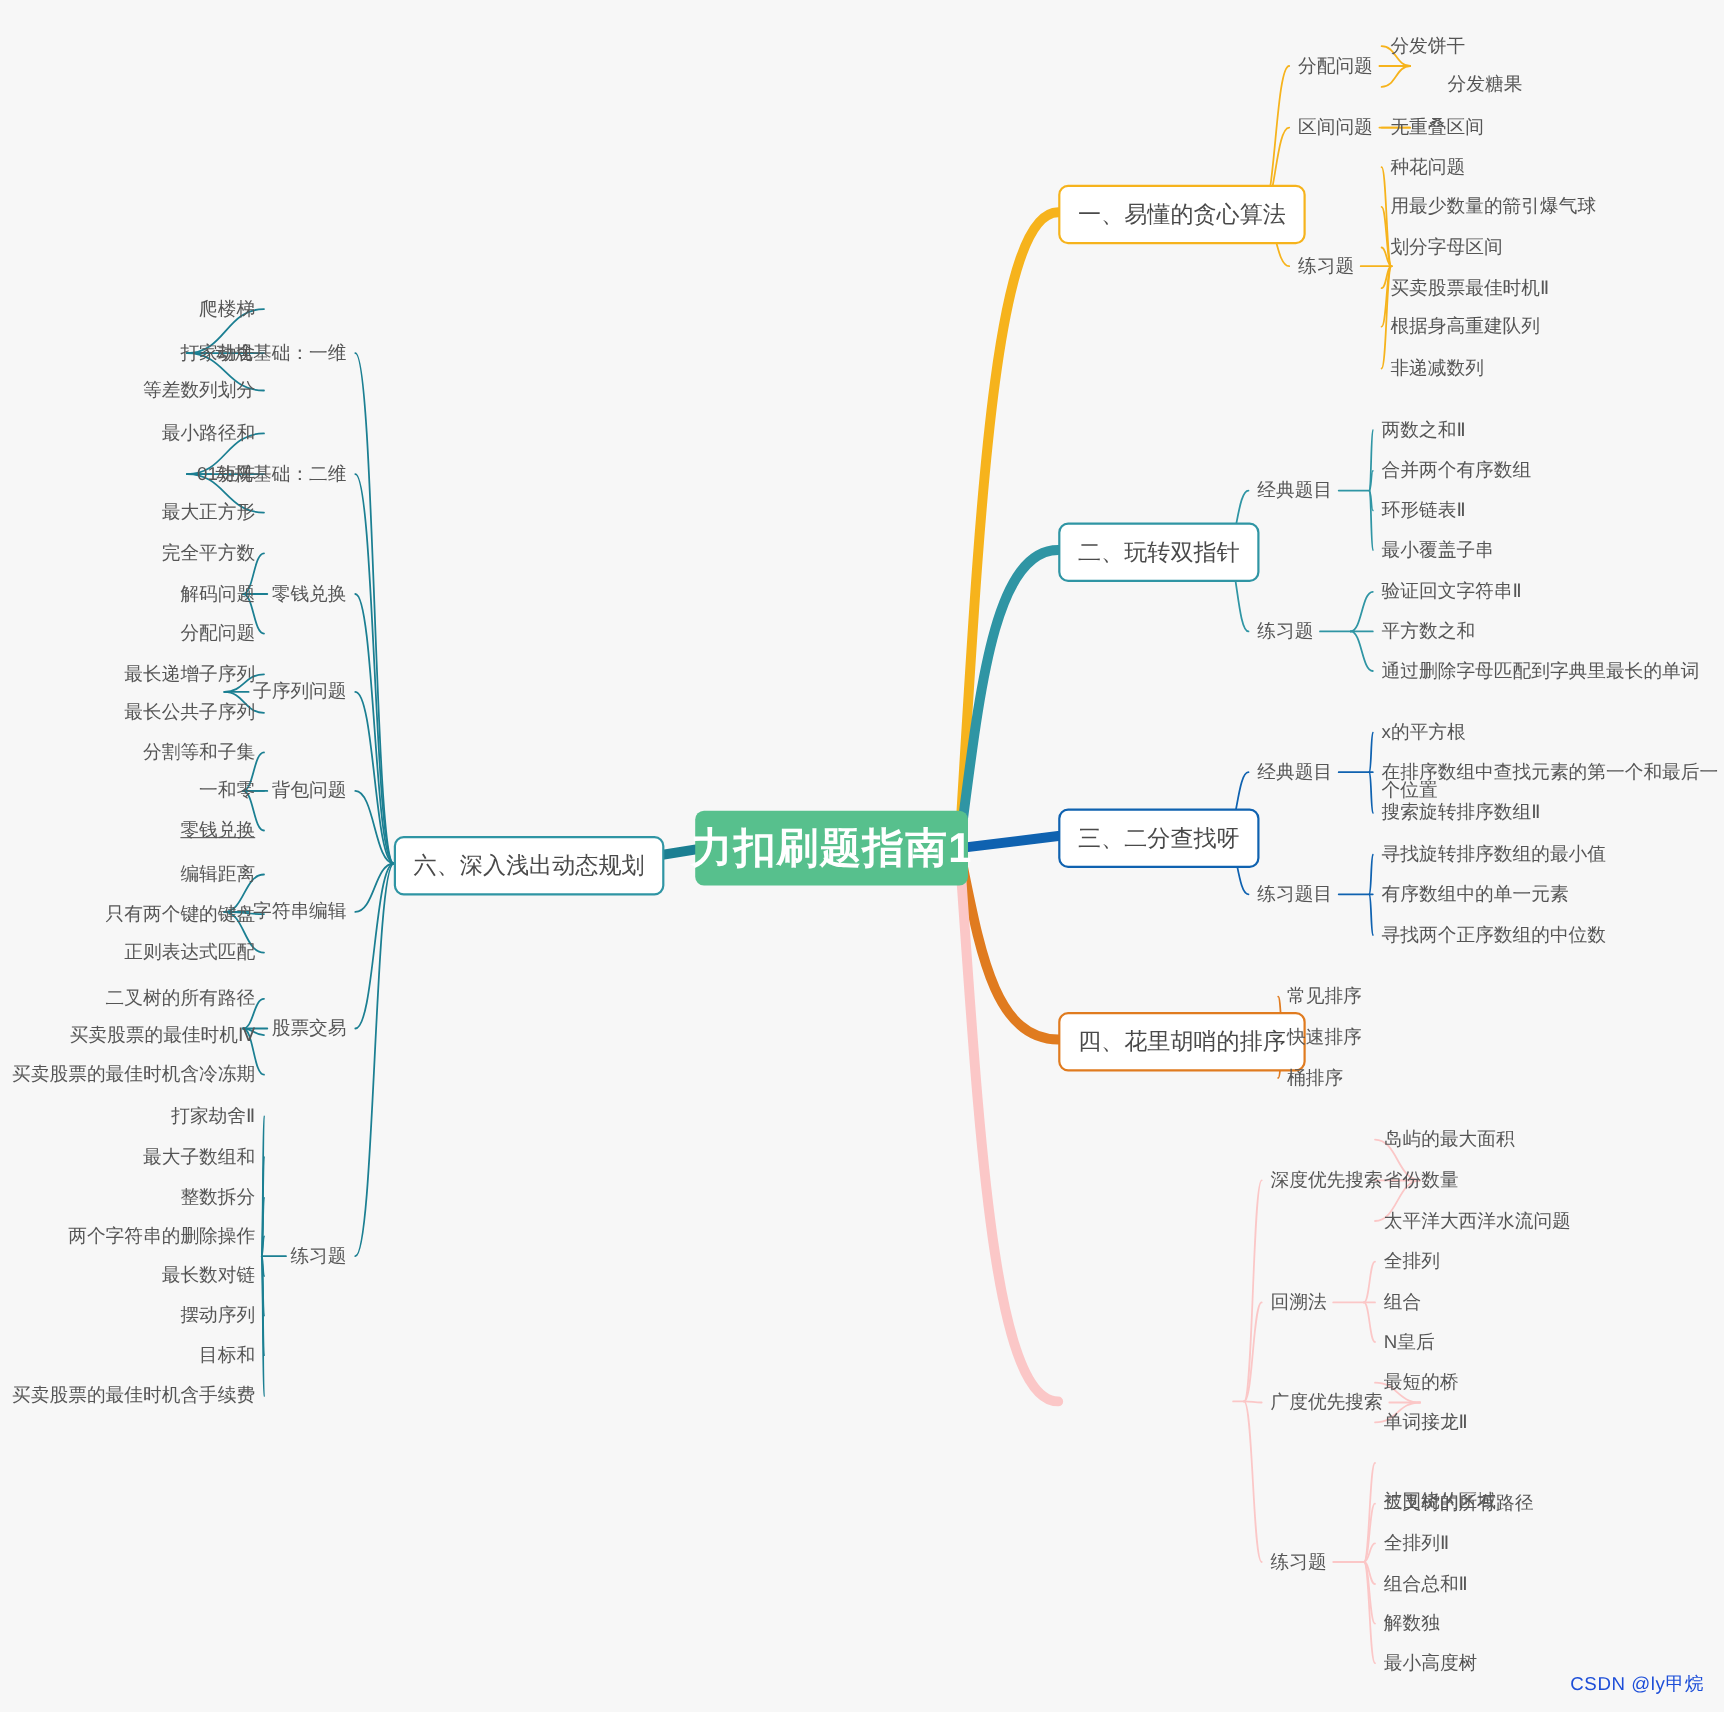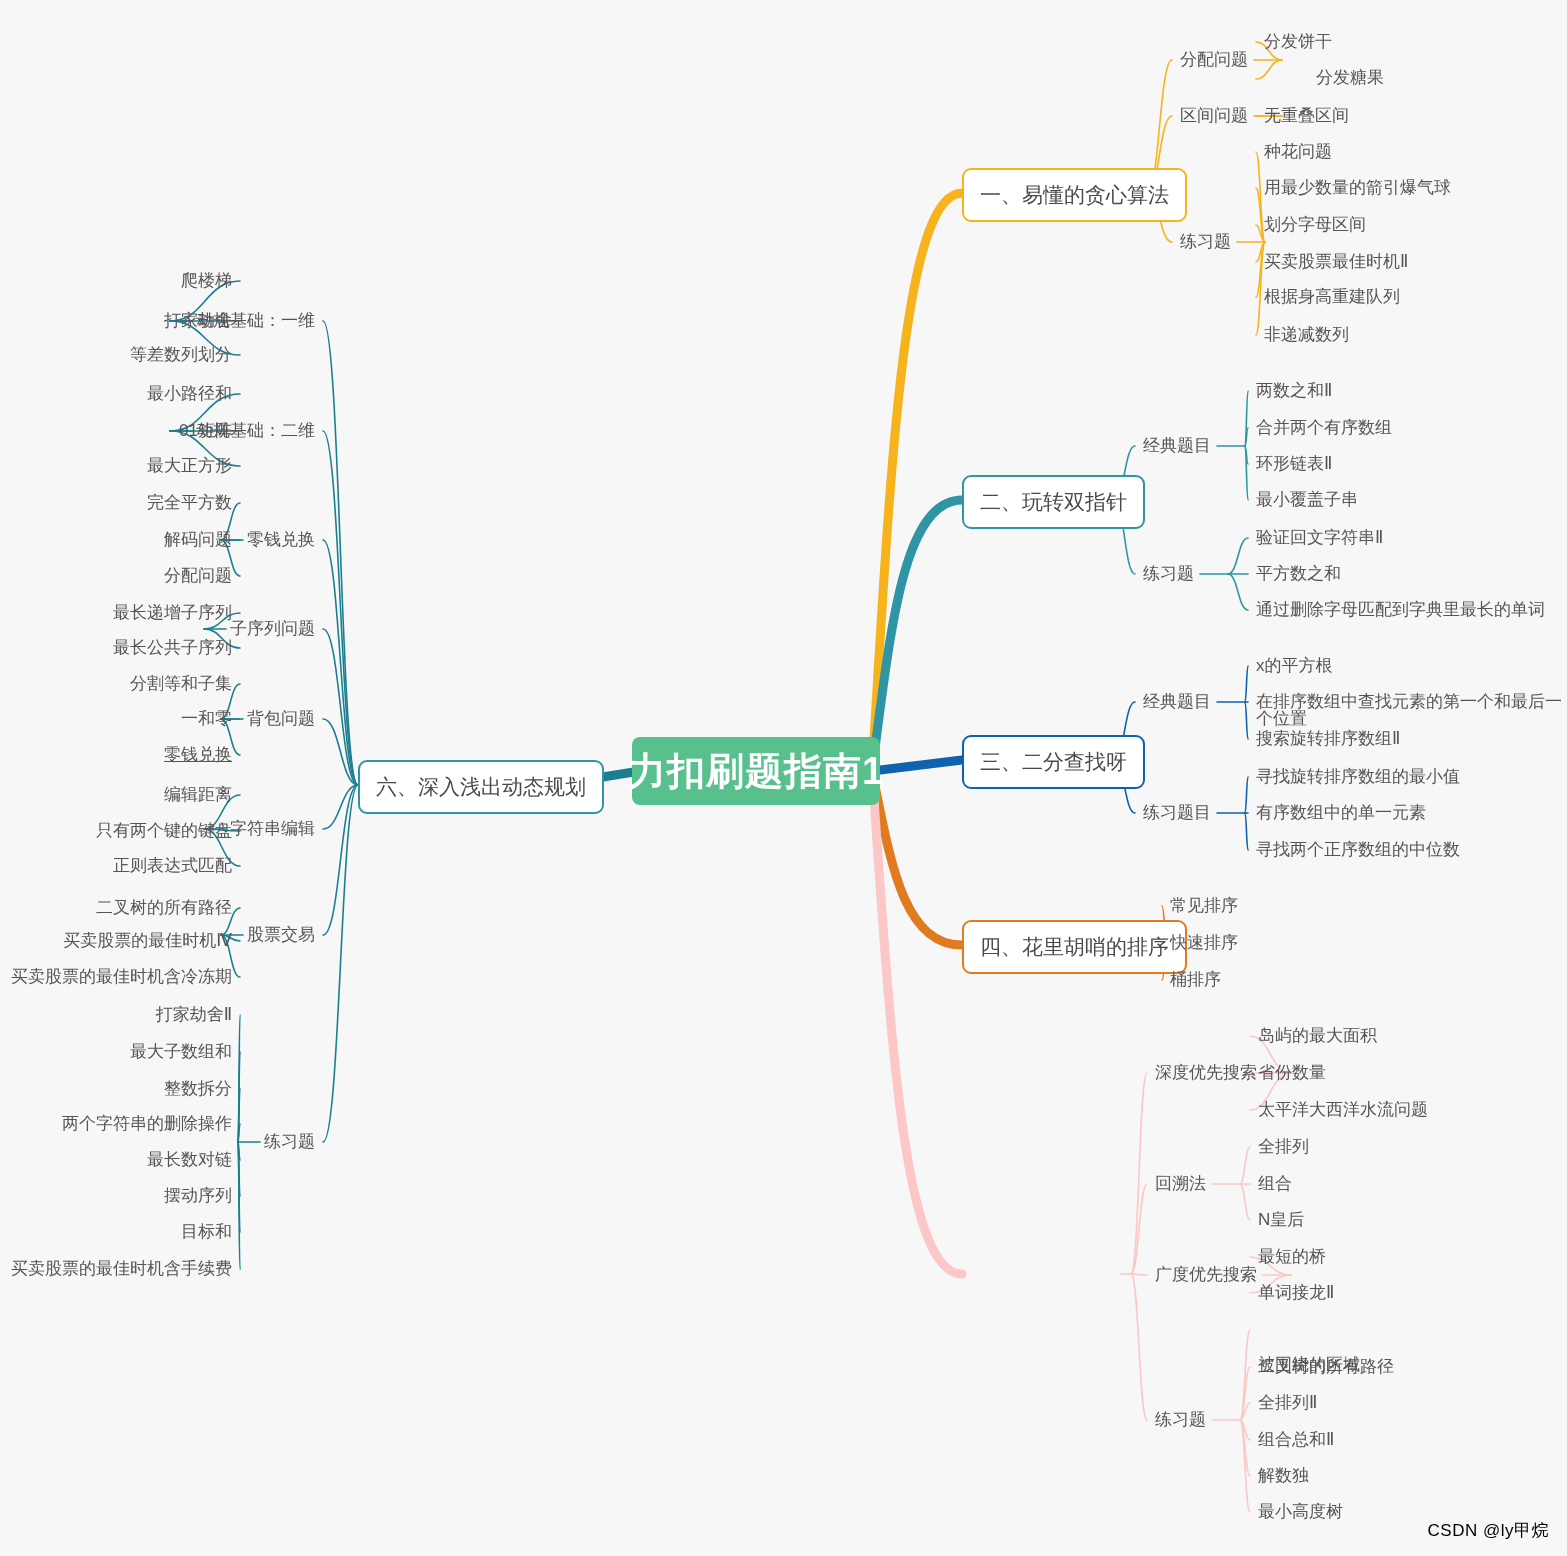--- a/index.html
+++ b/index.html
@@ -32,21 +32,21 @@
   .topic.t5{border-color:#fbc7c7;}
   .topic.t6{border-color:#2f95a4;}
 
   
   .lbl{font-size:17px;color:#555;line-height:1;}
   .lbl.r{text-align:left;}
   .lbl.l{text-align:right;transform:translateX(-100%);}
 
   .watermark{
     position:absolute;right:18px;bottom:14px;
-    font-size:17px;color:#000000;letter-spacing:.5px;
+    font-size:17px;color:#1d4ed8;letter-spacing:.5px;
   }
 </style>
 </head>
 <body>
 
 <div id="canvas">
 
   <svg id="links" viewBox="0 0 1567 1556">
       <path d="M872,771 C890,482 902,193 962,193" stroke="#f6b31c" stroke-width="9" fill="none" stroke-linecap="round"></path>
       <path d="M872,771 C890,635.5 902,500 962,500" stroke="#2f95a4" stroke-width="9" fill="none" stroke-linecap="round"></path>

